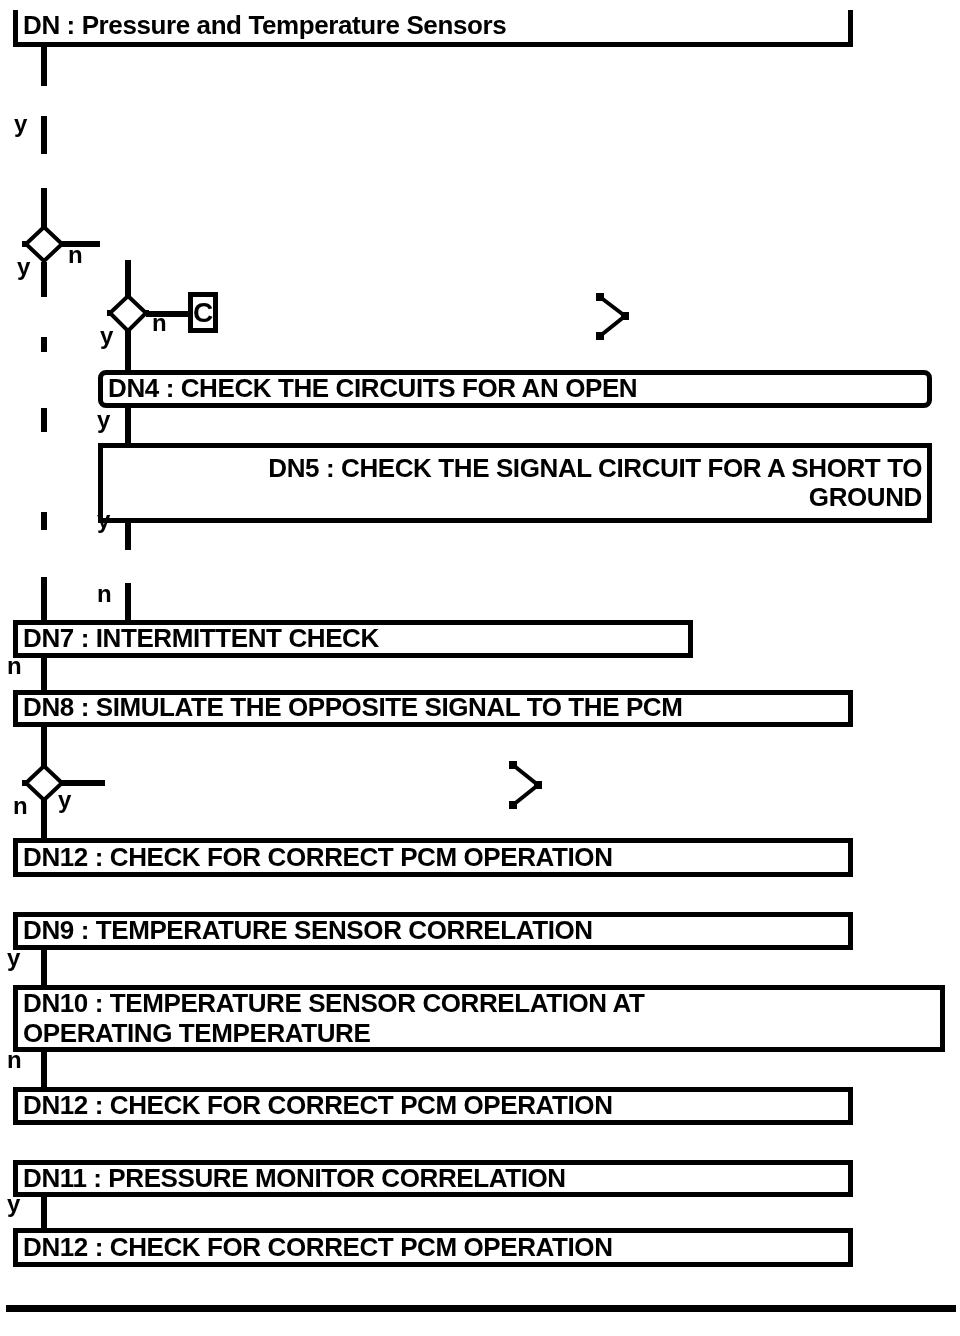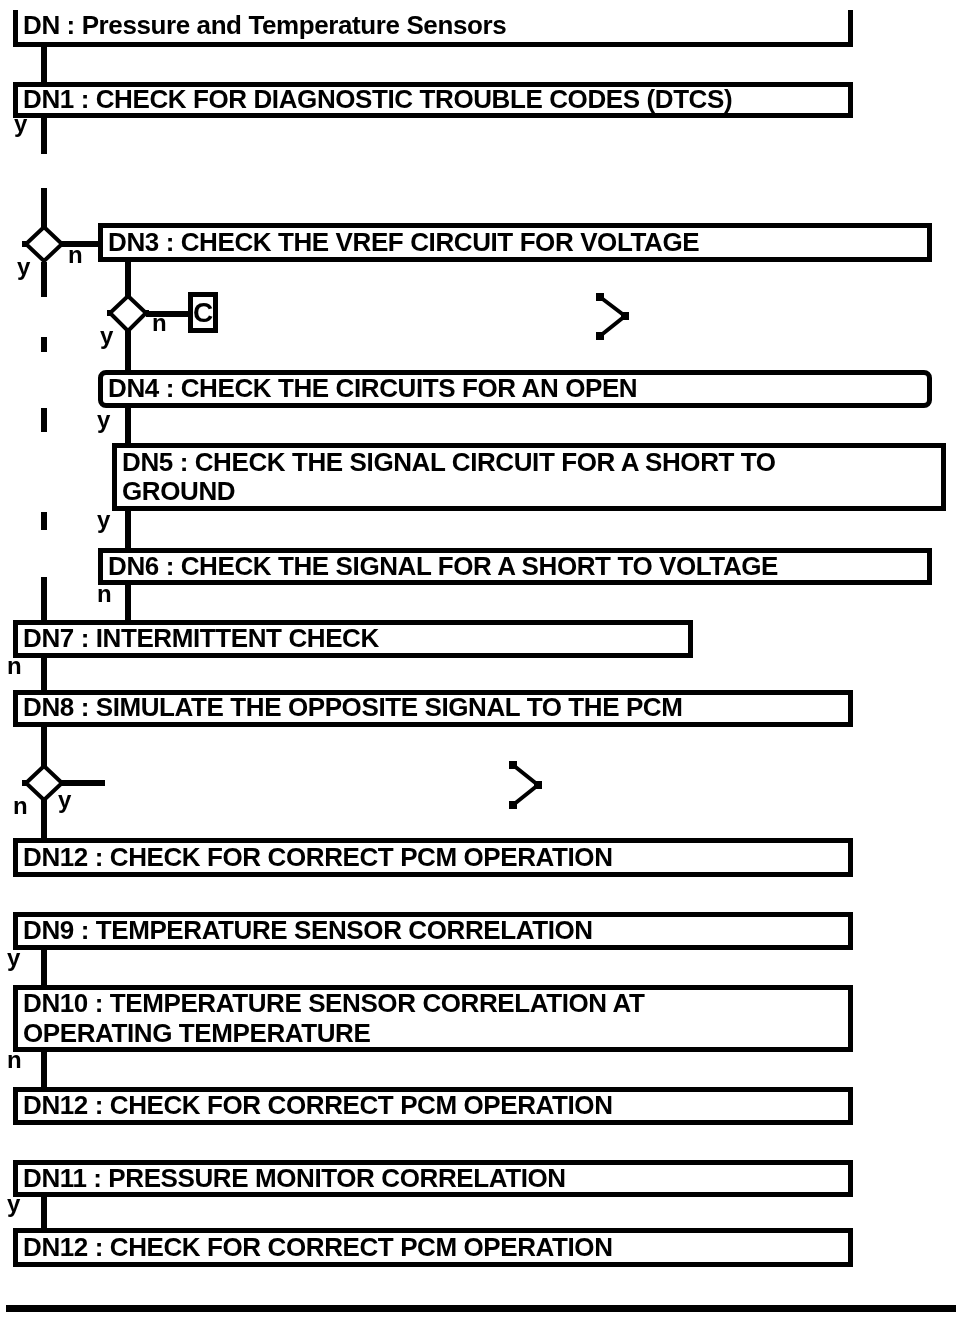--- a/index.html
+++ b/index.html
@@ -107,64 +107,55 @@
       <rect x="534" y="781" width="8" height="8"></rect>
     </g>
 
     <rect x="6" y="1305" width="950" height="7" fill="#000000" stroke="none"></rect>
   </svg>
 
   <div class="node title-node" style="left:13px; top:10px; width:840px; height:37px;">
     <span>DN : Pressure and Temperature Sensors</span>
   </div>
 
-  <div class="node" style="left:13px; top:82px; width:840px; height:36px;">
-    <span>DN1 : CHECK FOR DIAGNOSTIC TROUBLE CODES (DTCS)</span>
-  </div>
 
 
-  <div class="node" style="left:98px; top:223px; width:834px; height:39px;">
-    <span>DN3 : CHECK THE VREF CIRCUIT FOR VOLTAGE</span>
-  </div>
 
   <div class="node c-conn" style="left:188px; top:292px; width:30px; height:41px;">
     <span>C</span>
   </div>
 
   <div class="node" style="left:98px; top:370px; width:834px; height:38px;border-radius:8px;">
     <span>DN4 : CHECK THE CIRCUITS FOR AN OPEN</span>
   </div>
 
-  <div class="node wrap" style="left:112px; top:443px; width:834px; height:68px;">
+  <div class="node wrap" style="left:98px; top:443px; width:834px; height:80px;text-align:right;">
     <span>DN5 : CHECK THE SIGNAL CIRCUIT FOR A SHORT TO</span>
     <span>GROUND</span>
   </div>
 
-  <div class="node" style="left:98px; top:548px; width:834px; height:37px;">
-    <span>DN6 : CHECK THE SIGNAL FOR A SHORT TO VOLTAGE</span>
-  </div>
 
   <div class="node" style="left:13px; top:620px; width:680px; height:38px;">
     <span>DN7 : INTERMITTENT CHECK</span>
   </div>
 
   <div class="node" style="left:13px; top:690px; width:840px; height:37px;justify-content:flex-end;">
     <span>DN8 : SIMULATE THE OPPOSITE SIGNAL TO THE PCM</span>
   </div>
 
 
   <div class="node" style="left:13px; top:838px; width:840px; height:39px;">
     <span>DN12 : CHECK FOR CORRECT PCM OPERATION</span>
   </div>
 
   <div class="node" style="left:13px; top:912px; width:840px; height:38px;">
     <span>DN9 : TEMPERATURE SENSOR CORRELATION</span>
   </div>
 
-  <div class="node wrap" style="left:13px; top:985px; width:840px; height:67px;">
+  <div class="node wrap" style="left:13px; top:985px; width:932px; height:67px;">
     <span>DN10 : TEMPERATURE SENSOR CORRELATION AT</span>
     <span>OPERATING TEMPERATURE</span>
   </div>
 
   <div class="node" style="left:13px; top:1087px; width:840px; height:38px;">
     <span>DN12 : CHECK FOR CORRECT PCM OPERATION</span>
   </div>
 
   <div class="node" style="left:13px; top:1160px; width:840px; height:37px;">
     <span>DN11 : PRESSURE MONITOR CORRELATION</span>

